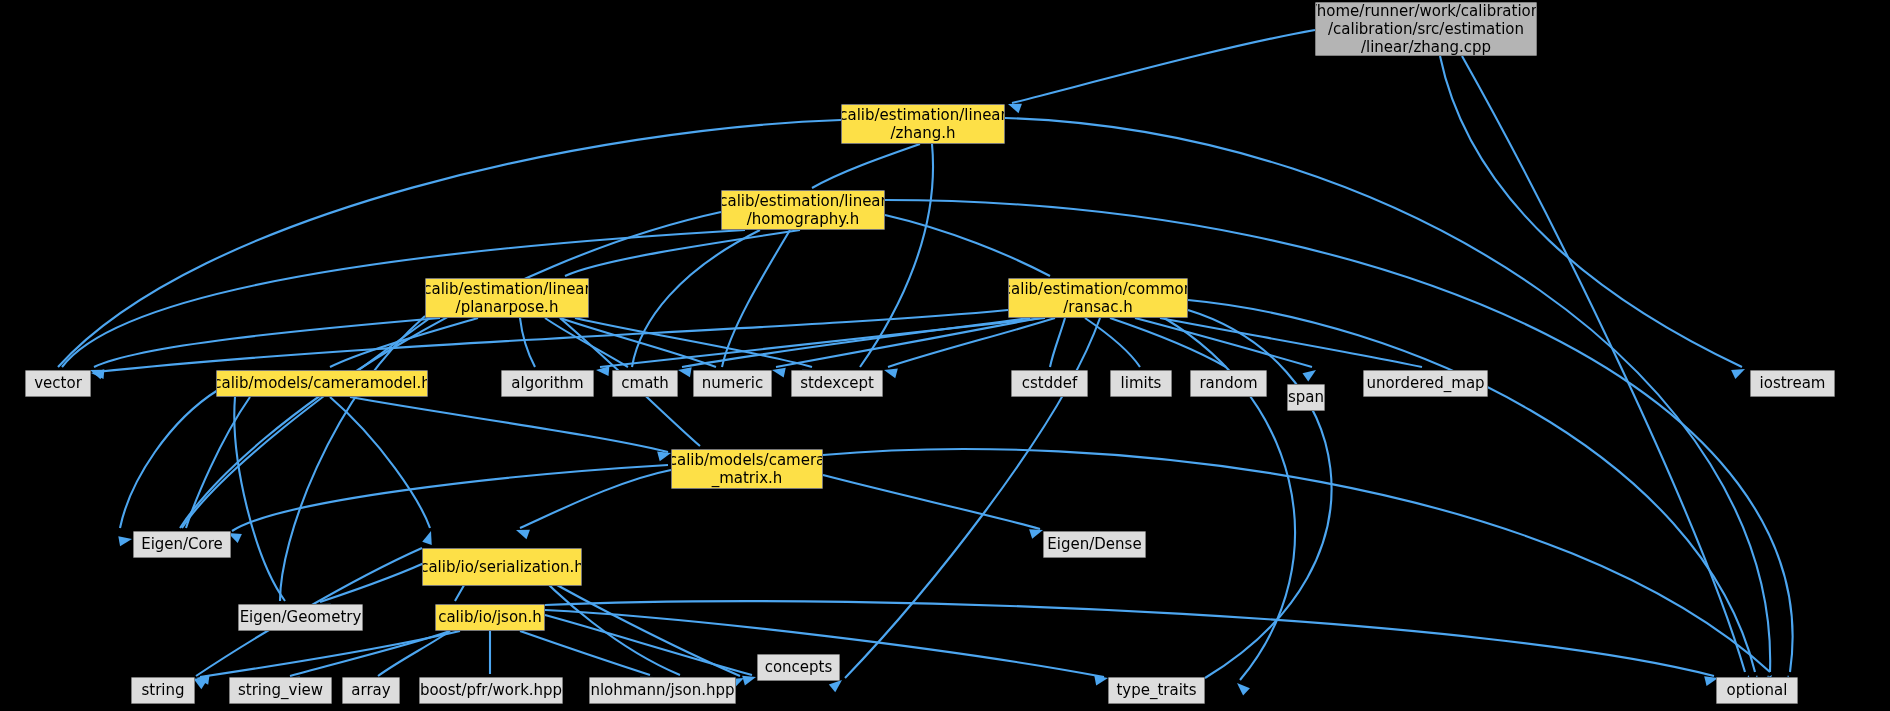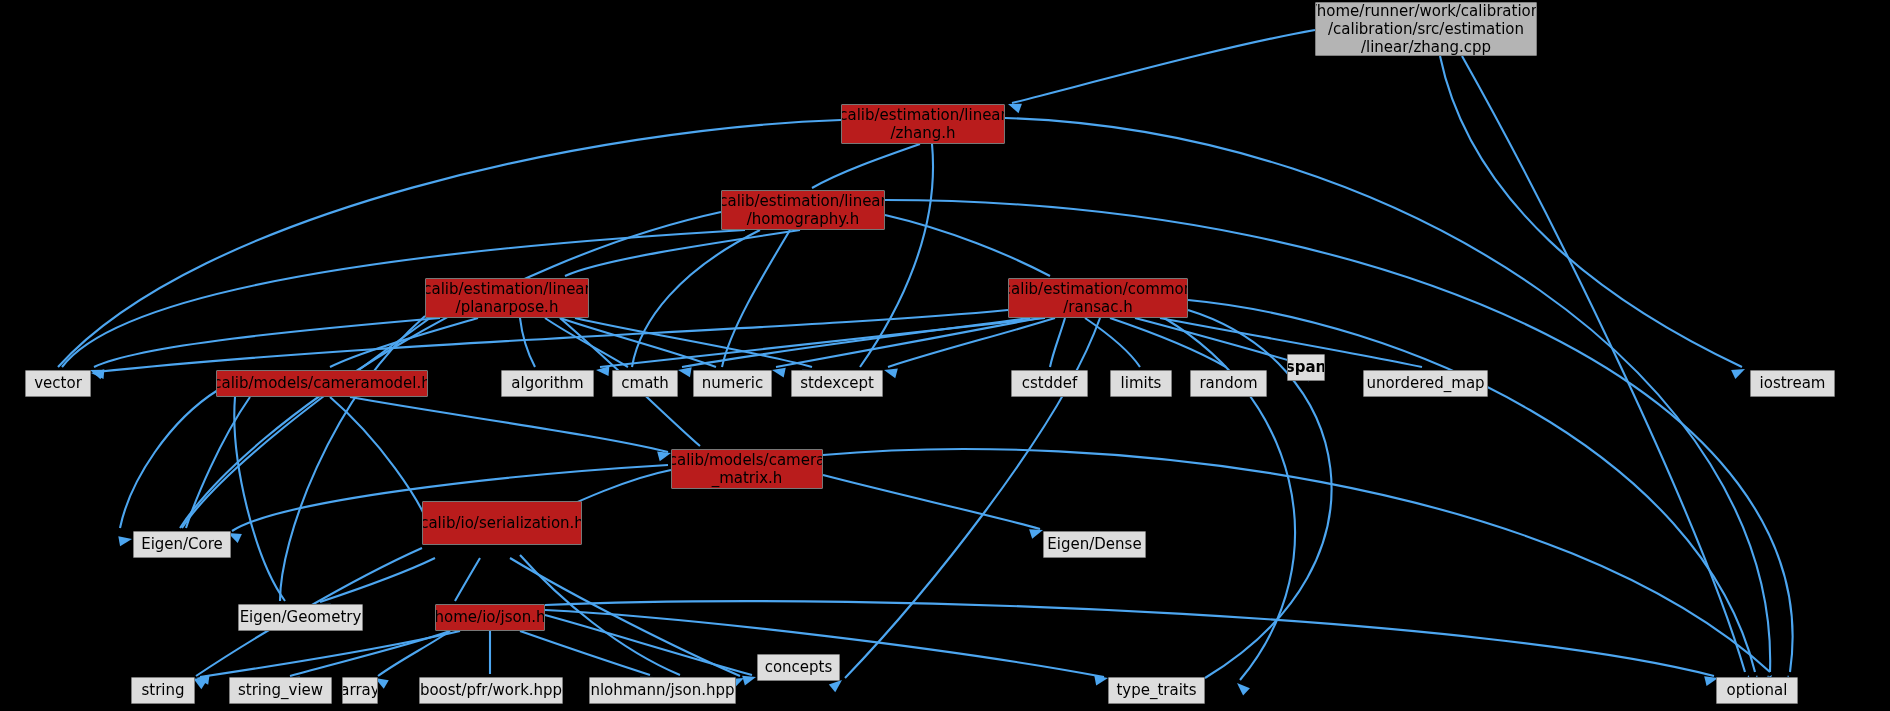--- a/index.html
+++ b/index.html
@@ -43,21 +43,21 @@
     white-space: pre-line;
     letter-spacing: 0px;
     padding: 0 12px;
     overflow: hidden;
   }
   .node-box.kind-root {
     background: #b4b4b4;
     border-color: #7f7f7f;
   }
   .node-box.kind-header {
-    background: #b91c1c;
+    background: #fde047;
     border-color: #777777;
   }
   .node-box.kind-extern {
     background: #dddddd;
     border-color: #7f7f7f;
   }
   .edge-line {
     stroke: #4da6f0;
     stroke-width: 2.1;
     fill: none;
@@ -207,32 +207,32 @@
 /ransac.h</div>
       <div class="node-box kind-extern" style="left: 25px; top: 370px; width: 66px; height: 27px; text-align: center;">vector</div>
       <div class="node-box kind-header" style="left: 216px; top: 370px; width: 212px; height: 27px;">calib/models/cameramodel.h</div>
       <div class="node-box kind-extern" style="left: 501px; top: 370px; width: 93px; height: 27px;">algorithm</div>
       <div class="node-box kind-extern" style="left: 612px; top: 370px; width: 66px; height: 27px;">cmath</div>
       <div class="node-box kind-extern" style="left: 693px; top: 370px; width: 79px; height: 27px;">numeric</div>
       <div class="node-box kind-extern" style="left: 791px; top: 370px; width: 92px; height: 27px;">stdexcept</div>
       <div class="node-box kind-extern" style="left: 1011px; top: 370px; width: 77px; height: 27px;">cstddef</div>
       <div class="node-box kind-extern" style="left: 1110px; top: 370px; width: 62px; height: 27px;">limits</div>
       <div class="node-box kind-extern" style="left: 1190px; top: 370px; width: 77px; height: 27px;">random</div>
-      <div class="node-box kind-extern" style="left: 1287px; top: 354px; width: 38px; height: 27px; font-weight: bold;">span</div>
+      <div class="node-box kind-extern" style="left: 1287px; top: 384px; width: 38px; height: 27px;">span</div>
       <div class="node-box kind-extern" style="left: 1363px; top: 370px; width: 125px; height: 27px;">unordered_map</div>
       <div class="node-box kind-extern" style="left: 1714px; top: 370px; width: 85px; height: 27px; margin-left: 36px;">iostream</div>
       <div class="node-box kind-header" style="left: 671px; top: 449px; width: 152px; height: 40px;">calib/models/camera
 _matrix.h</div>
       <div class="node-box kind-extern" style="left: 133px; top: 531px; width: 98px; height: 27px;">Eigen/Core</div>
-      <div class="node-box kind-header" style="left: 422px; top: 501px; width: 160px; height: 44px;">calib/io/serialization.h</div>
+      <div class="node-box kind-header" style="left: 422px; top: 548px; width: 160px; height: 38px;">calib/io/serialization.h</div>
       <div class="node-box kind-extern" style="left: 1043px; top: 531px; width: 103px; height: 27px;">Eigen/Dense</div>
       <div class="node-box kind-extern" style="left: 238px; top: 604px; width: 125px; height: 27px;">Eigen/Geometry</div>
-      <div class="node-box kind-header" style="left: 435px; top: 604px; width: 110px; height: 27px;">home/io/json.h</div>
+      <div class="node-box kind-header" style="left: 435px; top: 604px; width: 110px; height: 27px;">calib/io/json.h</div>
       <div class="node-box kind-extern" style="left: 131px; top: 677px; width: 64px; height: 27px;">string</div>
       <div class="node-box kind-extern" style="left: 229px; top: 677px; width: 103px; height: 27px;">string_view</div>
-      <div class="node-box kind-extern" style="left: 342px; top: 677px; width: 36px; height: 27px;">array</div>
+      <div class="node-box kind-extern" style="left: 342px; top: 677px; width: 58px; height: 27px;">array</div>
       <div class="node-box kind-extern" style="left: 419px; top: 677px; width: 144px; height: 27px;">boost/pfr/work.hpp</div>
       <div class="node-box kind-extern" style="left: 589px; top: 677px; width: 147px; height: 27px;">nlohmann/json.hpp</div>
       <div class="node-box kind-extern" style="left: 757px; top: 654px; width: 83px; height: 27px;">concepts</div>
       <div class="node-box kind-extern" style="left: 1108px; top: 677px; width: 97px; height: 27px;">type_traits</div>
       <div class="node-box kind-extern" style="left: 1716px; top: 677px; width: 82px; height: 27px;">optional</div>
     </div>
 </div>
 
 </body></html>

